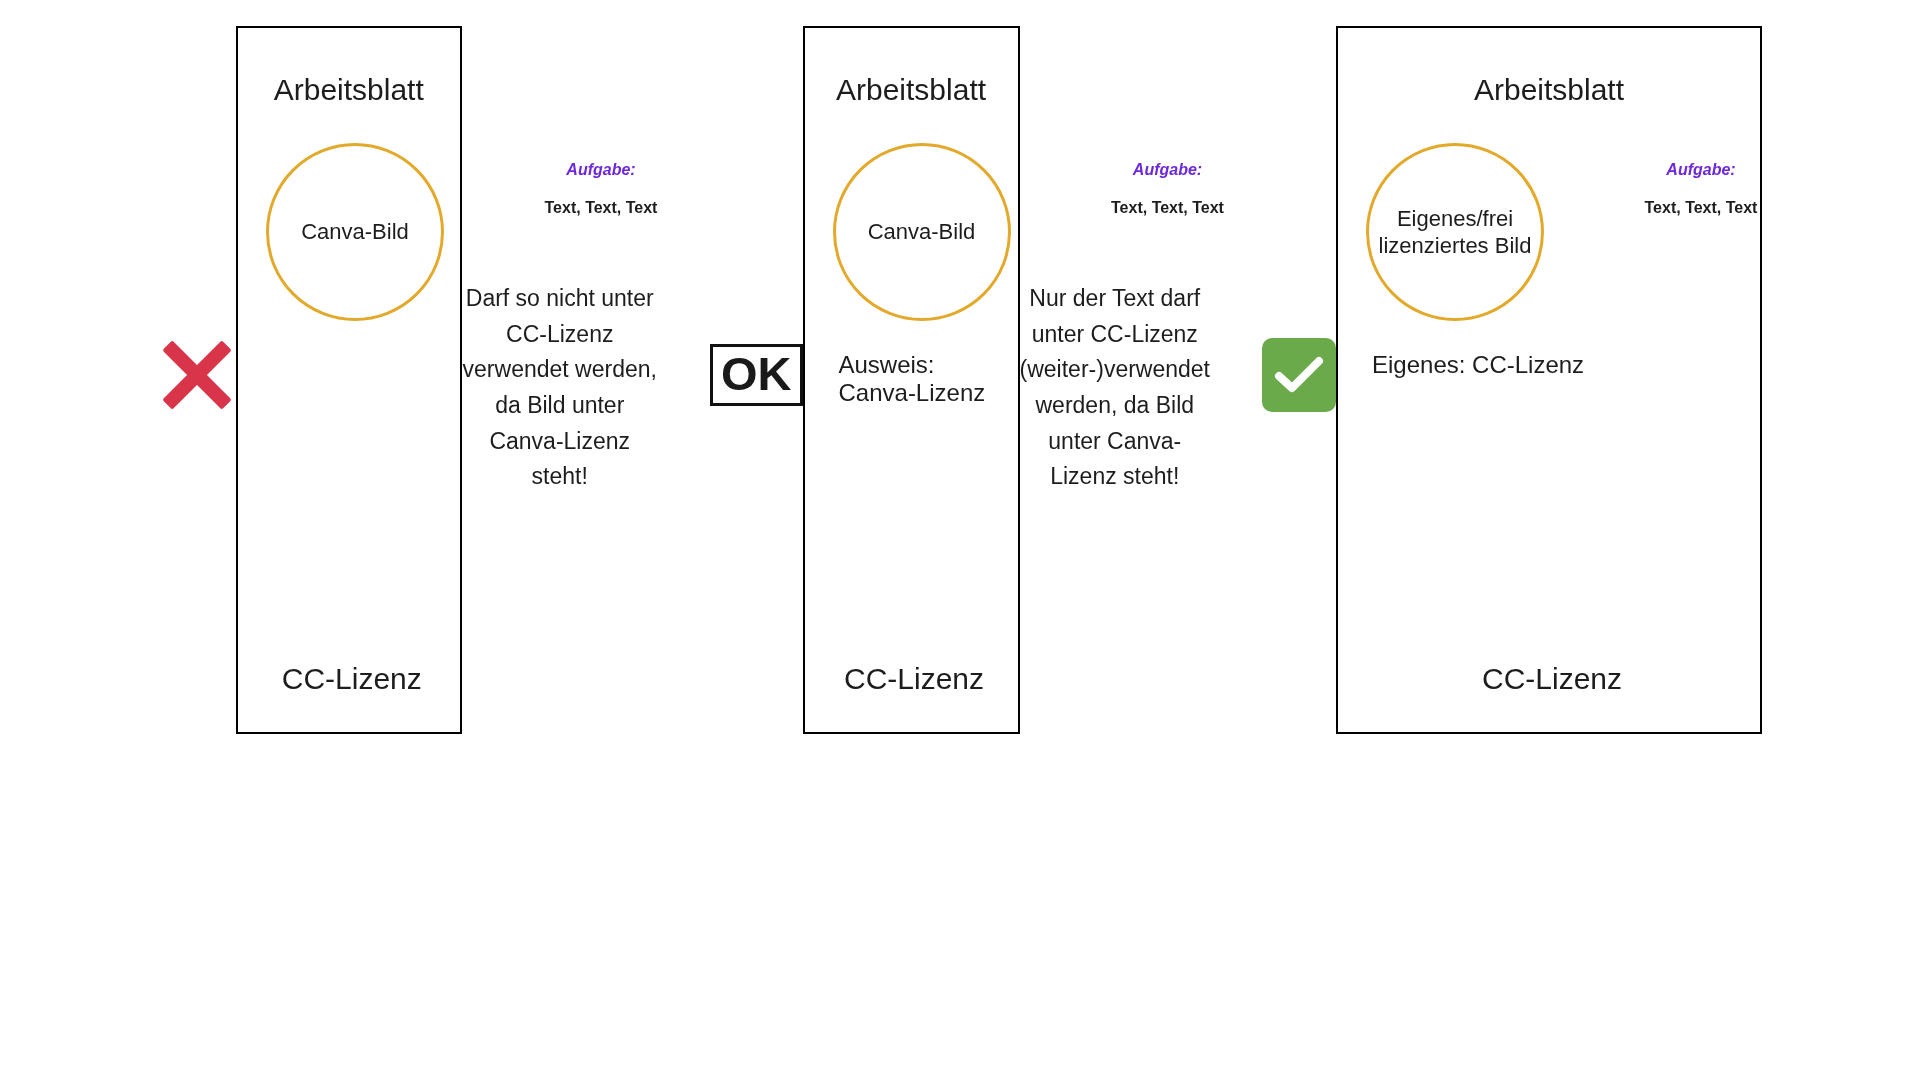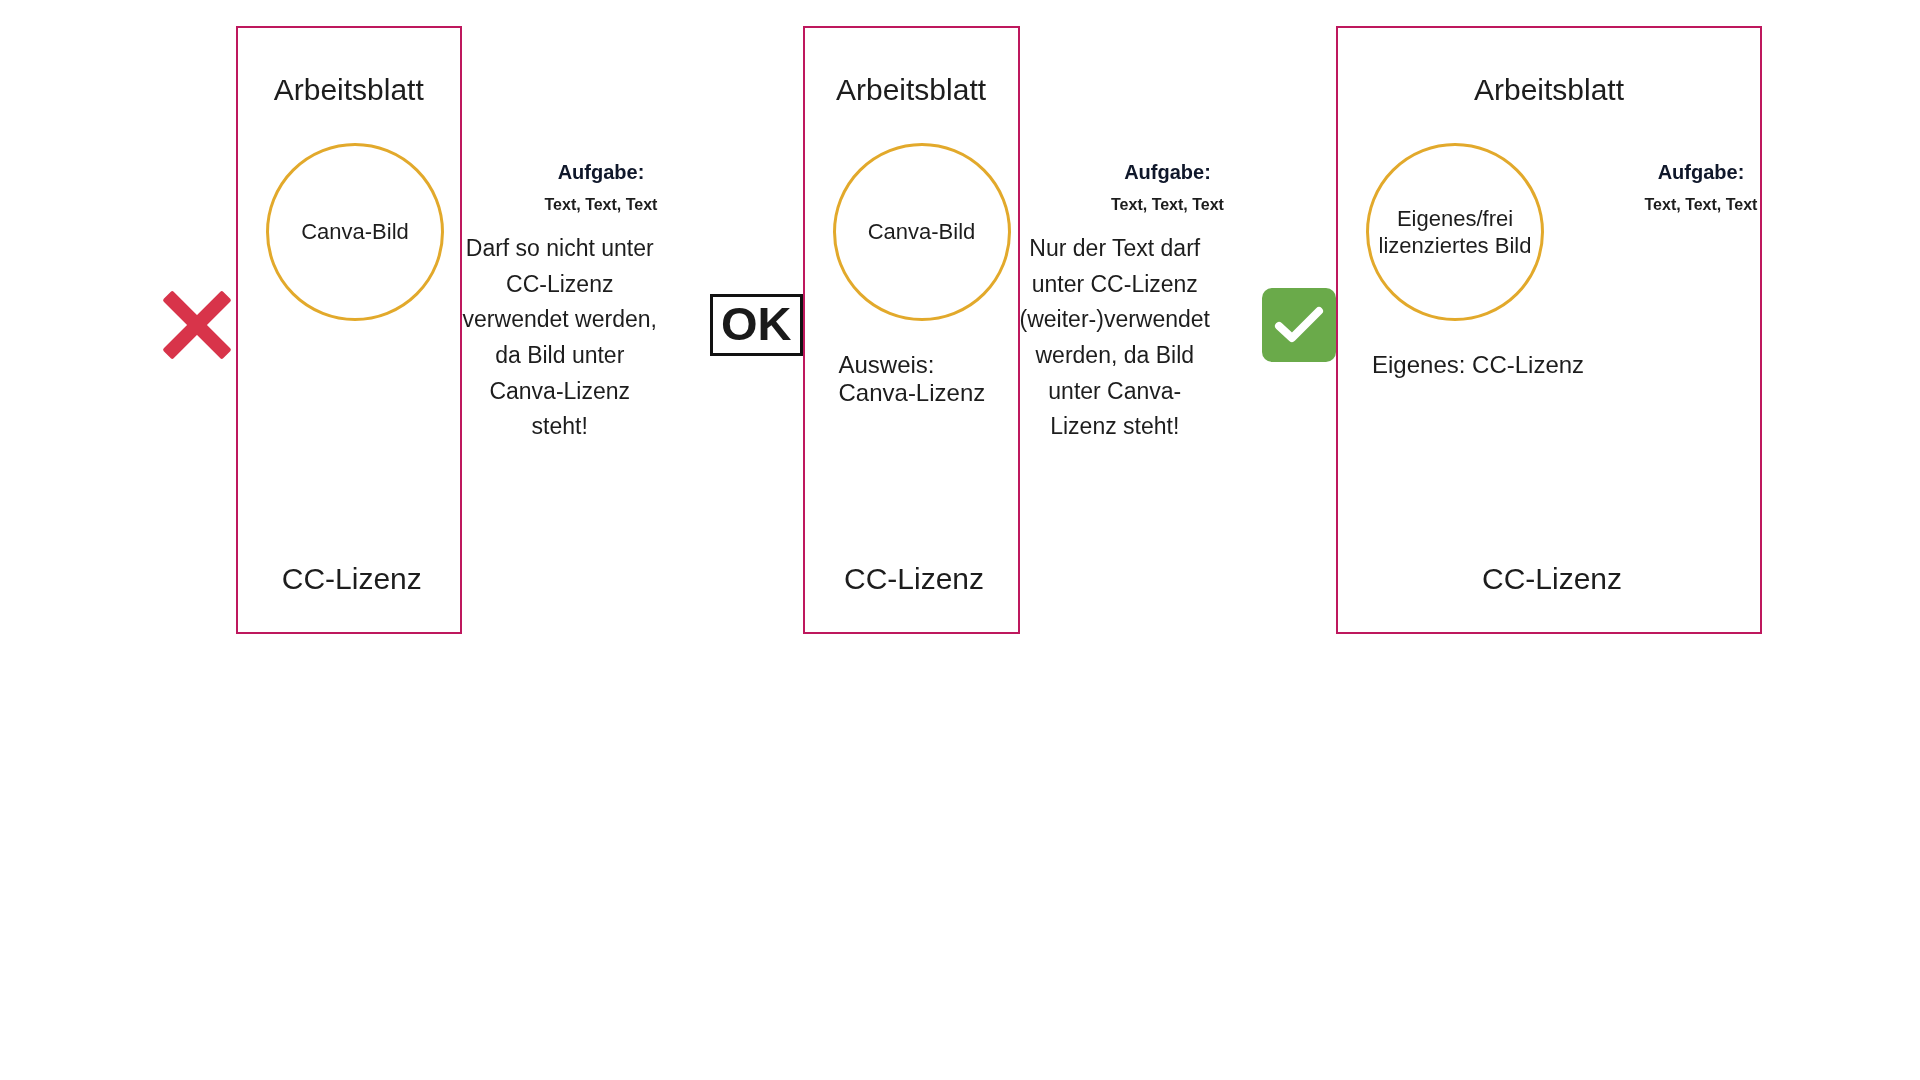--- a/index.html
+++ b/index.html
@@ -74,22 +74,22 @@
     display: flex;
     align-items: center;
     justify-content: center;
   }
   .mark-check svg { display: block; }
 
   
   .sheet {
     position: relative;
     width: 500px;
-    height: 608px;
-    border: 2px solid #be185d;
+    height: 708px;
+    border: 2px solid #000000;
     background: #ffffff;
   }
   .sheet-title {
     text-align: center;
     font-size: 30px;
     margin-top: 45px;
     color: #1d1d1d;
   }
   .sheet-footer {
     position: absolute;
@@ -123,26 +123,27 @@
     padding: 0 8px;
   }
   .task-block {
     position: absolute;
     left: 248px;
     top: 26px;
     width: 230px;
     text-align: center;
   }
   .task-label {
-    font-size: 20px;
+    font-size: 16px;
     font-weight: 600;
-    color: #0f172a;
+    color: #6d28d9;
+    font-style: italic;
   }
   .task-text {
-    margin-top: 12px;
+    margin-top: 20px;
     font-size: 16px;
     font-weight: 600;
     color: #1d1d1d;
   }
   .badge-line {
     position: absolute;
     left: 34px;
     top: 216px;
     font-size: 24px;
     color: #1d1d1d;

